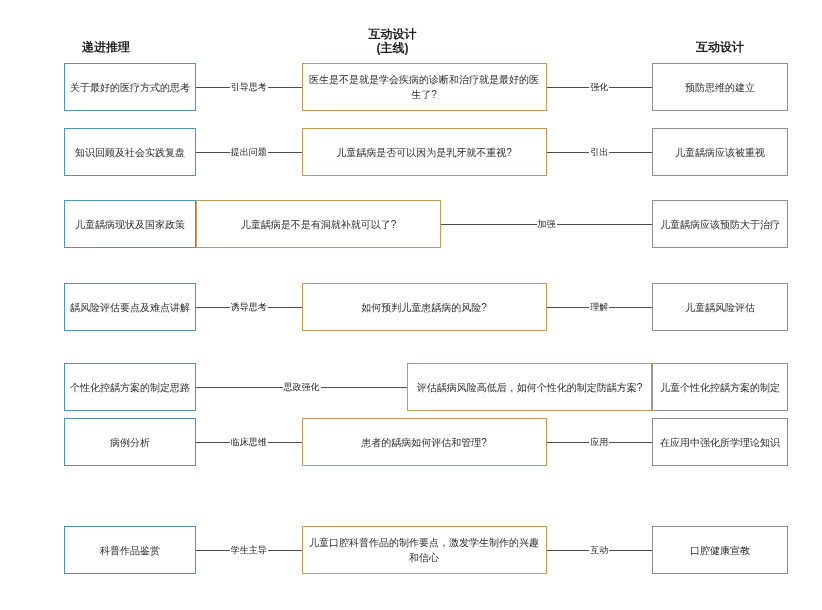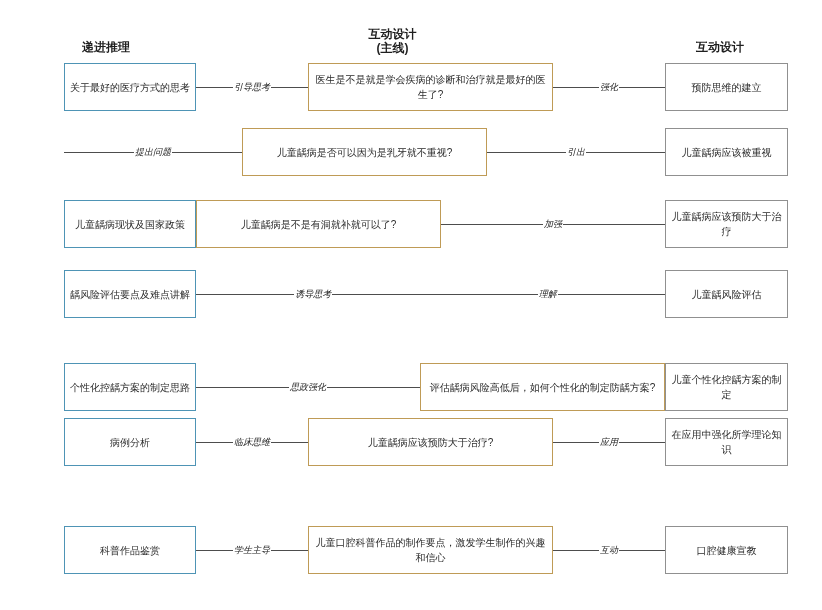--- a/index.html
+++ b/index.html
@@ -44,41 +44,40 @@
     align-items: center;
     justify-content: center;
     text-align: center;
     font-size: 10px;
     line-height: 15px;
     color: #2b2b2b;
     padding: 2px 4px;
   }
   .box.left-box  { width: 132px; border-color: var(--left-box-border, #4e94b5); }
   .box.mid-box   { width: 245px; border-color: var(--middle-box-border, #bf9b56); }
-  .box.right-box { width: 123px; border-color: var(--right-box-border, #909090); }
+  .box.right-box { width: 136px; border-color: var(--right-box-border, #909090); }
 
   .connector {
     flex: 1;
     display: flex;
     align-items: center;
     min-width: 0;
   }
   .connector .seg {
     flex: 1;
     height: 0;
     border-top: 1px solid var(--connector-line, #4d4d4d);
   }
   .connector .lbl {
     flex: none;
     font-size: 9px;
     line-height: 11px;
     color: #1a1a1a;
     white-space: nowrap;
     padding: 0 1px;
-    font-style: italic;
   }
 </style>
 </head>
 <body>
 
 <div id="canvas">
 
   <div class="col-header" id="hdr-left">
     <div>递进推理</div>
   </div>
@@ -100,20 +99,21 @@
     <div class="box mid-box">医生是不是就是学会疾病的诊断和治疗就是最好的医生了?</div>
     <div class="connector">
       <div class="seg"></div>
       <span class="lbl">强化</span>
       <div class="seg"></div>
     </div>
     <div class="box right-box">预防思维的建立</div>
   </div>
 
   <div class="flow-row" style="top:128px">
+    <div class="box left-box">知识回顾及社会实践复盘</div>
     <div class="connector">
       <div class="seg"></div>
       <span class="lbl">提出问题</span>
       <div class="seg"></div>
     </div>
     <div class="box mid-box">儿童龋病是否可以因为是乳牙就不重视?</div>
     <div class="connector">
       <div class="seg"></div>
       <span class="lbl">引出</span>
       <div class="seg"></div>
@@ -125,27 +125,28 @@
     <div class="box left-box">儿童龋病现状及国家政策</div>
     <div class="box mid-box">儿童龋病是不是有洞就补就可以了?</div>
     <div class="connector">
       <div class="seg"></div>
       <span class="lbl">加强</span>
       <div class="seg"></div>
     </div>
     <div class="box right-box">儿童龋病应该预防大于治疗</div>
   </div>
 
-  <div class="flow-row" style="top:270px">
+  <div class="flow-row" style="top:283px">
     <div class="box left-box">龋风险评估要点及难点讲解</div>
     <div class="connector">
       <div class="seg"></div>
       <span class="lbl">诱导思考</span>
       <div class="seg"></div>
     </div>
+    <div class="box mid-box">如何预判儿童患龋病的风险?</div>
     <div class="connector">
       <div class="seg"></div>
       <span class="lbl">理解</span>
       <div class="seg"></div>
     </div>
     <div class="box right-box">儿童龋风险评估</div>
   </div>
 
   <div class="flow-row" style="top:363px">
     <div class="box left-box">个性化控龋方案的制定思路</div>
@@ -158,21 +159,21 @@
     <div class="box right-box">儿童个性化控龋方案的制定</div>
   </div>
 
   <div class="flow-row" style="top:418px">
     <div class="box left-box">病例分析</div>
     <div class="connector">
       <div class="seg"></div>
       <span class="lbl">临床思维</span>
       <div class="seg"></div>
     </div>
-    <div class="box mid-box">儿童龋病应该预防大于治疗?</div>
+    <div class="box mid-box">患者的龋病如何评估和管理?</div>
     <div class="connector">
       <div class="seg"></div>
       <span class="lbl">应用</span>
       <div class="seg"></div>
     </div>
     <div class="box right-box">在应用中强化所学理论知识</div>
   </div>
 
   <div class="flow-row" style="top:526px">
     <div class="box left-box">科普作品鉴赏</div>

